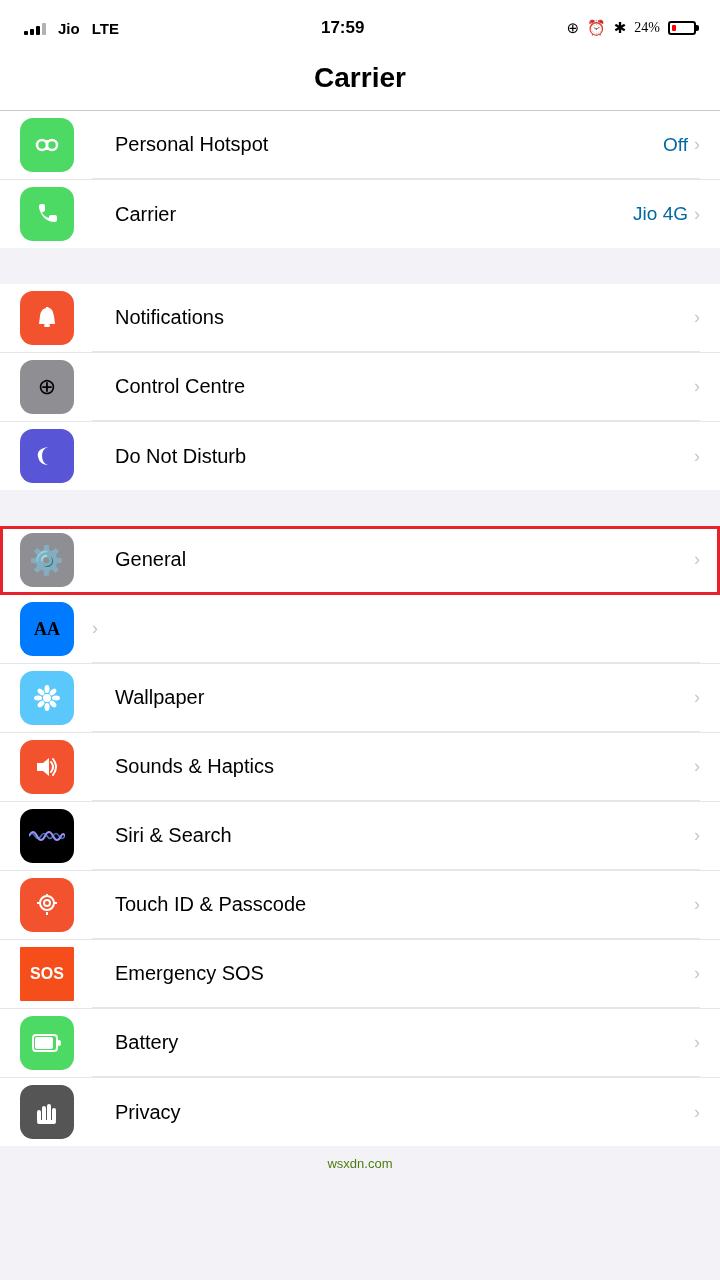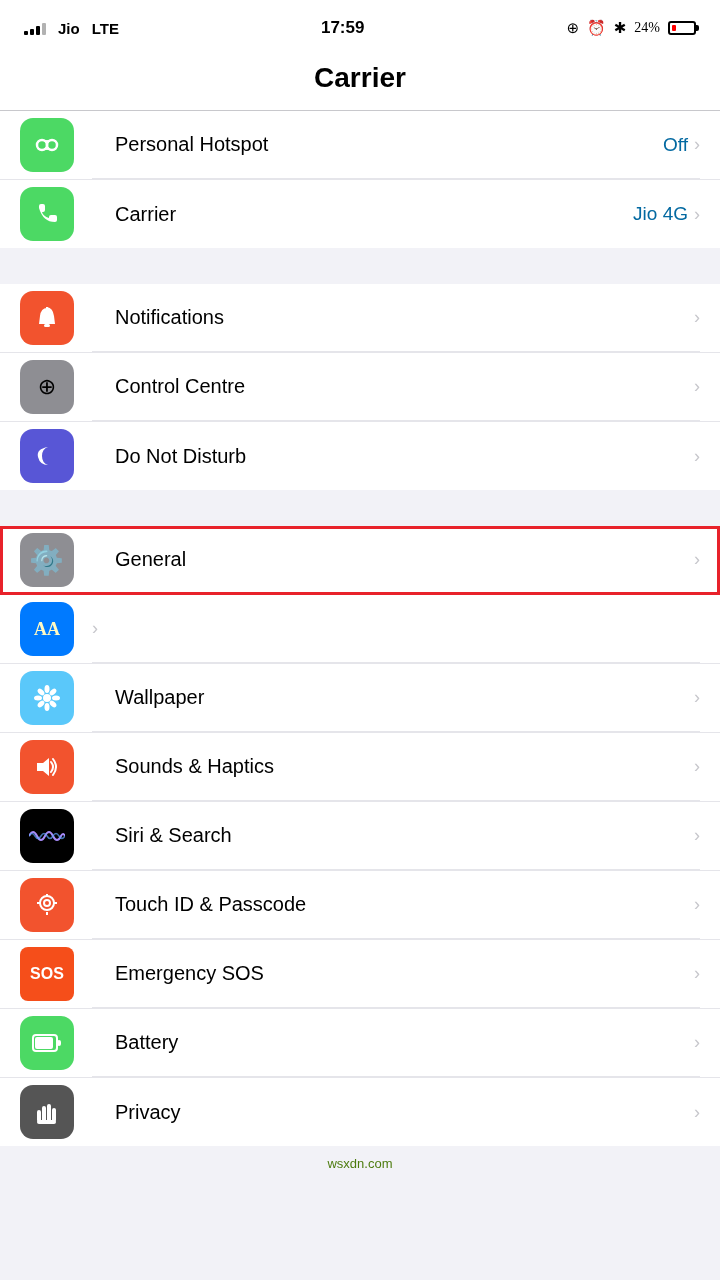--- a/index.html
+++ b/index.html
@@ -309,21 +309,21 @@
         </div>
         <div class="item-content">
           <span class="item-label">General</span>
           <div class="item-right">
             <span class="chevron">›</span>
           </div>
         </div>
       </div>
       <div class="settings-item">
         <div class="item-icon icon-blue-display" style="background: rgb(0, 122, 255);">
-          <span style="color:#fef9c3;font-size:18px;font-weight:700;font-family:serif;">AA</span>
+          <span style="color:#000000;font-size:18px;font-weight:700;font-family:serif;">AA</span>
         </div>
         <div class="item-content">
           <div class="item-right">
             <span class="chevron">›</span>
           </div>
         </div>
       </div>
       <div class="settings-item">
         <div class="item-icon icon-blue-wallpaper" style="background: rgb(90, 200, 250);">
           <svg width="30" height="30" viewBox="0 0 30 30" xmlns="http://www.w3.org/2000/svg">
@@ -386,21 +386,21 @@
       </svg>
         </div>
         <div class="item-content">
           <span class="item-label">Touch ID &amp; Passcode</span>
           <div class="item-right">
             <span class="chevron">›</span>
           </div>
         </div>
       </div>
       <div class="settings-item">
-        <div class="item-icon icon-orange-sos" style="background: rgb(245, 78, 26); border-radius: 8px;">
+        <div class="item-icon icon-orange-sos" style="background: rgb(245, 78, 26); border-radius: 1px;">
           <span style="color:white;font-size:16px;font-weight:700;">SOS</span>
         </div>
         <div class="item-content">
           <span class="item-label">Emergency SOS</span>
           <div class="item-right">
             <span class="chevron">›</span>
           </div>
         </div>
       </div>
       <div class="settings-item">

